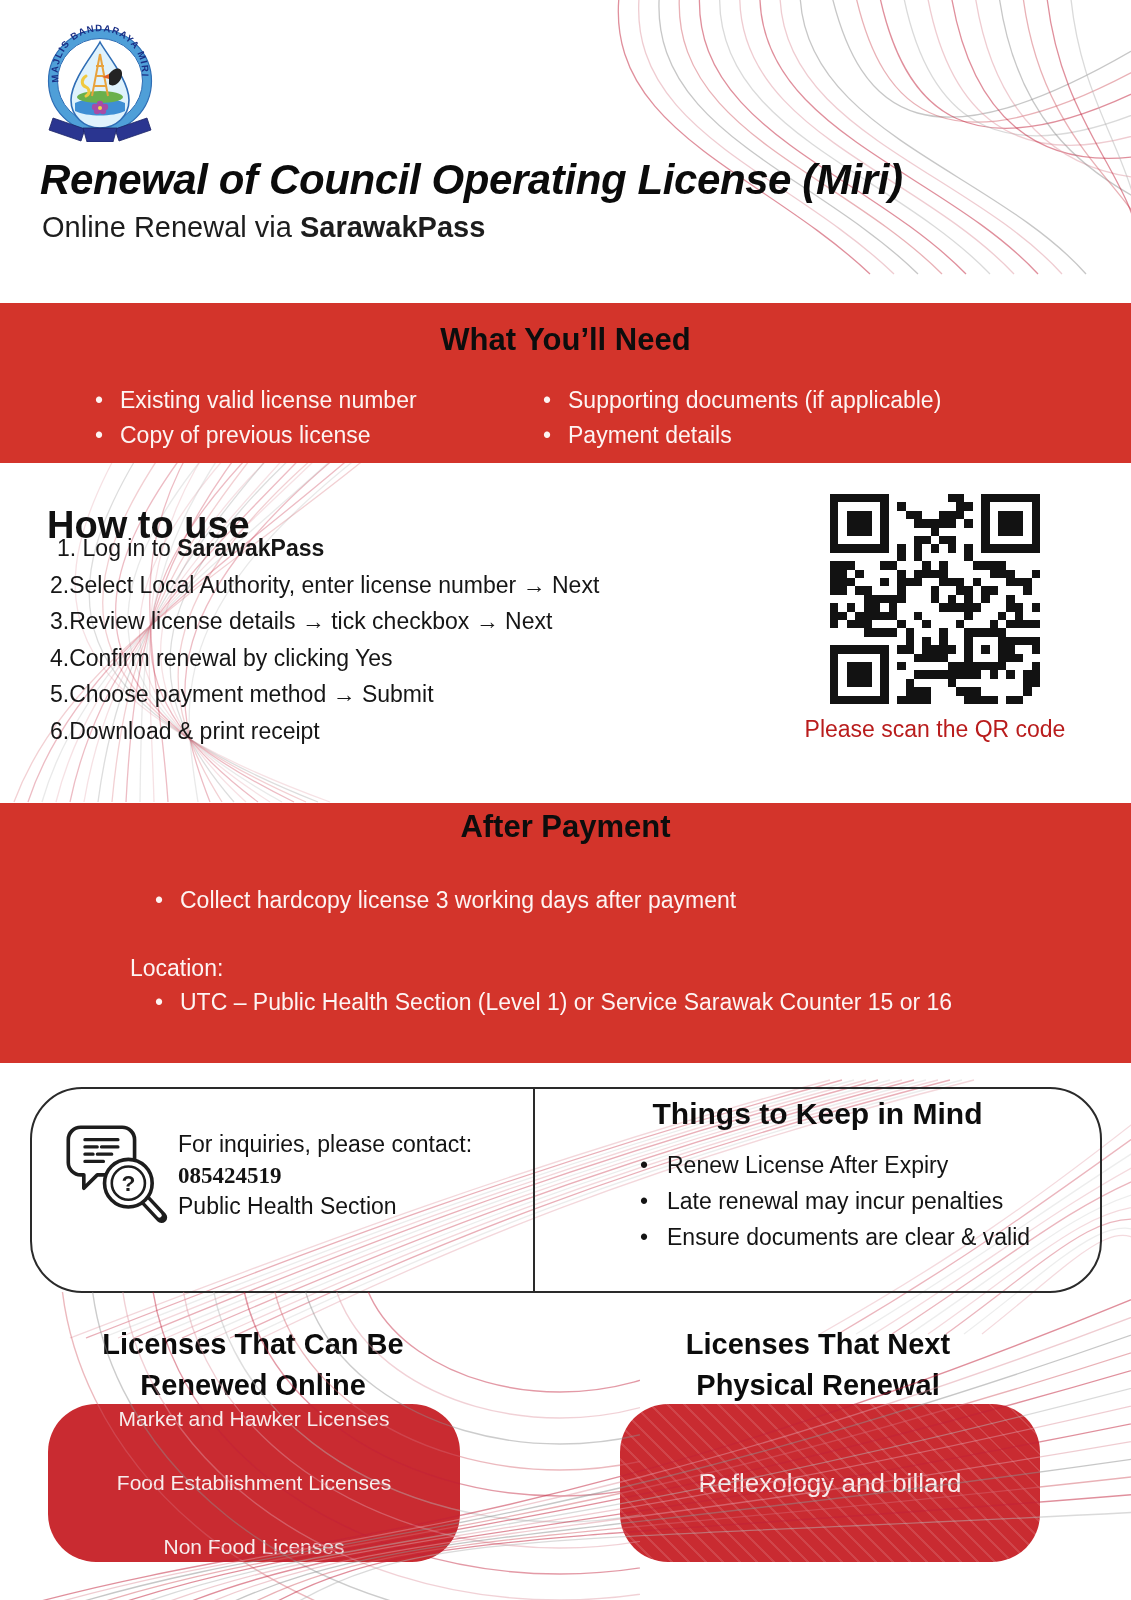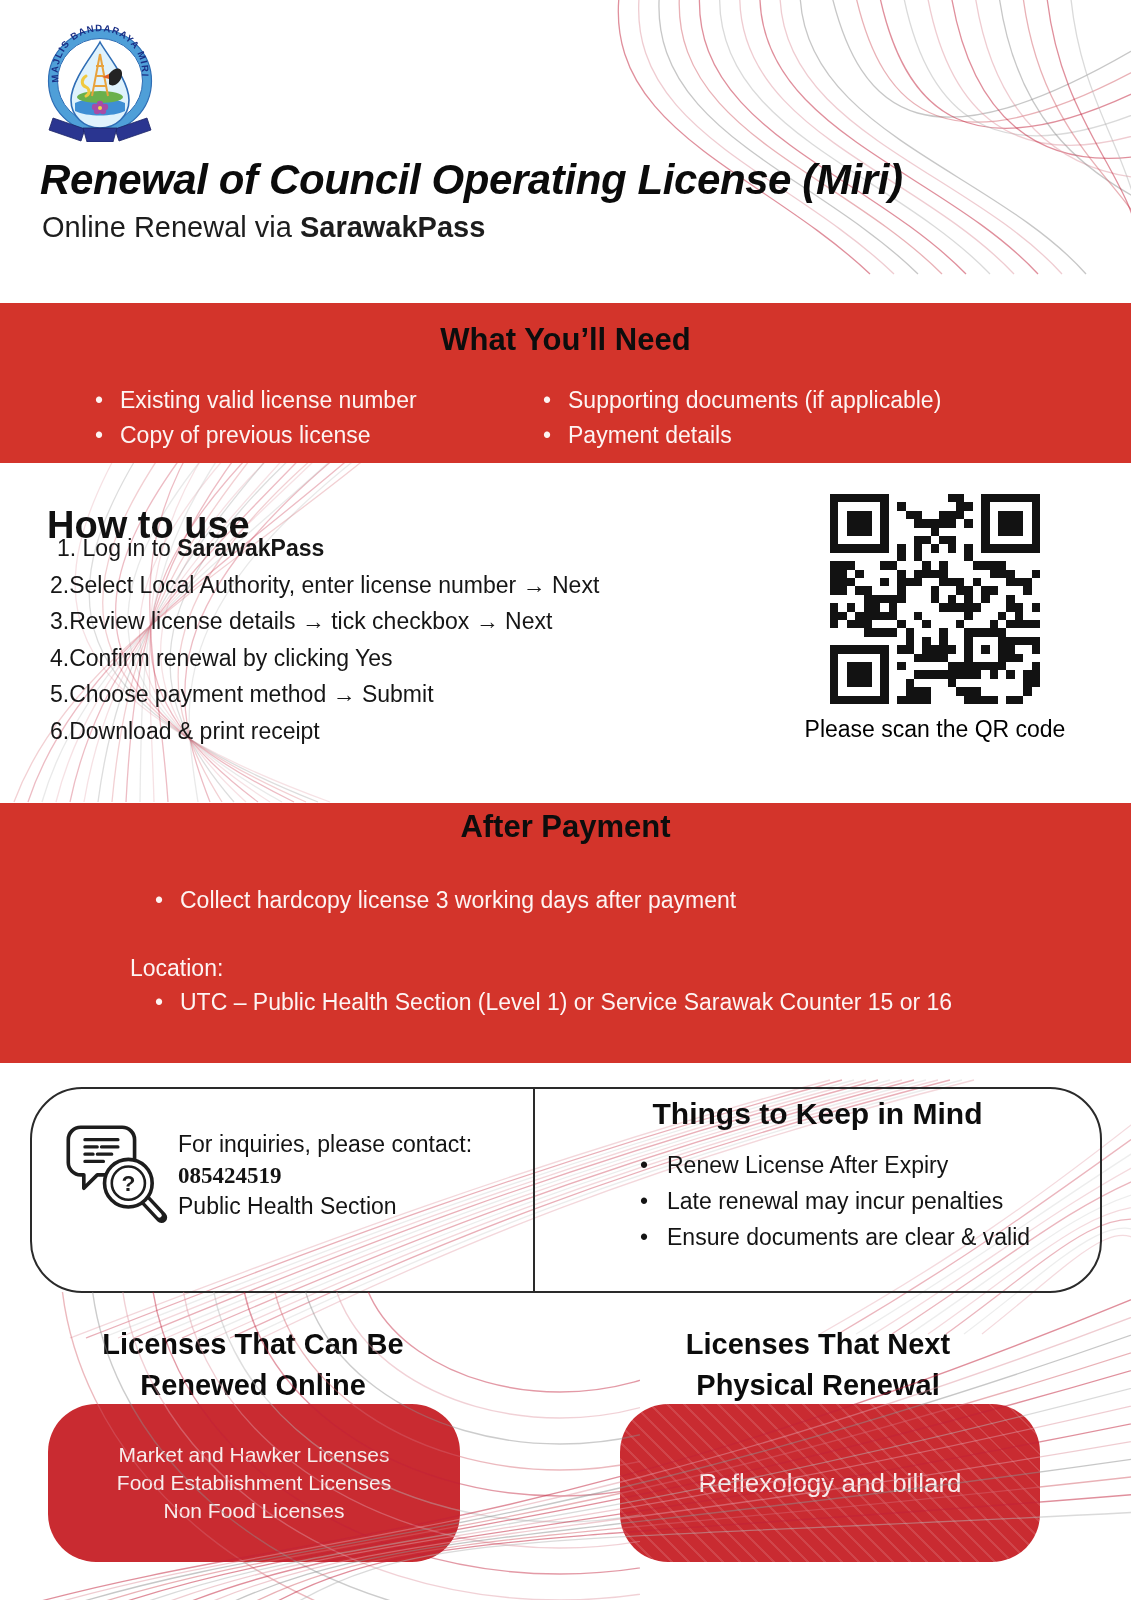--- a/index.html
+++ b/index.html
@@ -39,21 +39,21 @@
 
   .howto-h { position:absolute; left:47px; top:472px; font-size:38px; font-weight:800; z-index:2; }
   ol.steps { position:absolute; left:50px; top:530px; margin:0; padding:0; list-style:none;
              font-size:23px; line-height:36.5px; color:#161616; z-index:2; }
   ol.steps li { white-space:nowrap; }
   ol.steps li:first-child { padding-left:7px; }
   ol.steps b { font-weight:800; }
 
   .qr { position:absolute; left:830px; top:494px; width:210px; height:210px; z-index:2; }
   .qr-caption { position:absolute; left:763px; top:716px; width:344px; text-align:center;
-                font-size:23px; color:#000000; z-index:2; }
+                font-size:23px; color:#b91c1c; z-index:2; }
 
   .info-box { position:absolute; left:30px; top:1087px; width:1068px; height:202px;
               border:2px solid #2a2a2a; border-radius:52px; z-index:2; }
   .info-divider { position:absolute; left:501px; top:-2px; width:2px; height:206px; background:#2a2a2a; }
   .contact-icon { position:absolute; left:32px; top:32px; width:108px; height:116px; }
   .contact-text { position:absolute; left:146px; top:40px; font-size:23px; line-height:31px; color:#141414; }
   .contact-text .phone { font-weight:800;font-family:Liberation Serif, serif; }
   .mind-h { position:absolute; left:503px; width:565px; top:8px; text-align:center;
             font-size:30px; font-weight:800; color:#0d0d0d; }
   ul.mind { position:absolute; left:608px; top:58px; margin:0; padding:0; list-style:none;
@@ -61,21 +61,21 @@
   ul.mind li::before { content:"•"; display:inline-block; width:27px; }
 
   .lic-h { position:absolute; width:440px; top:1324px; text-align:center; font-size:29px;
            font-weight:800; line-height:41px; color:#0c0c0c; z-index:2; }
   #lic-online-h { left:33px; }
   #lic-physical-h { left:598px; }
 
   .redbox { position:absolute; top:1404px; height:158px; background:var(--red2); border-radius:48px;
             color:#f7ecec; text-align:center; z-index:2; display:flex; flex-direction:column;
             justify-content:center; }
-  #redbox-online { left:48px; width:412px; font-size:21px; line-height:28px; }
+  #redbox-online { left:48px; width:412px; font-size:21px; line-height:28px;gap:36px; }
   #redbox-physical { left:620px; width:420px; font-size:26px;
        background-image:repeating-linear-gradient(45deg, rgba(255,255,255,0.12) 0 2px, transparent 2px 12px); }
 </style>
 </head>
 <body>
 
 <div class="page">
 
   <svg id="decor-under" class="decor">
       <path d="M 620,-12 C 600,130 760,170 870,274" fill="none" stroke="#c2203a" stroke-opacity="0.5" stroke-width="1.3"></path>

